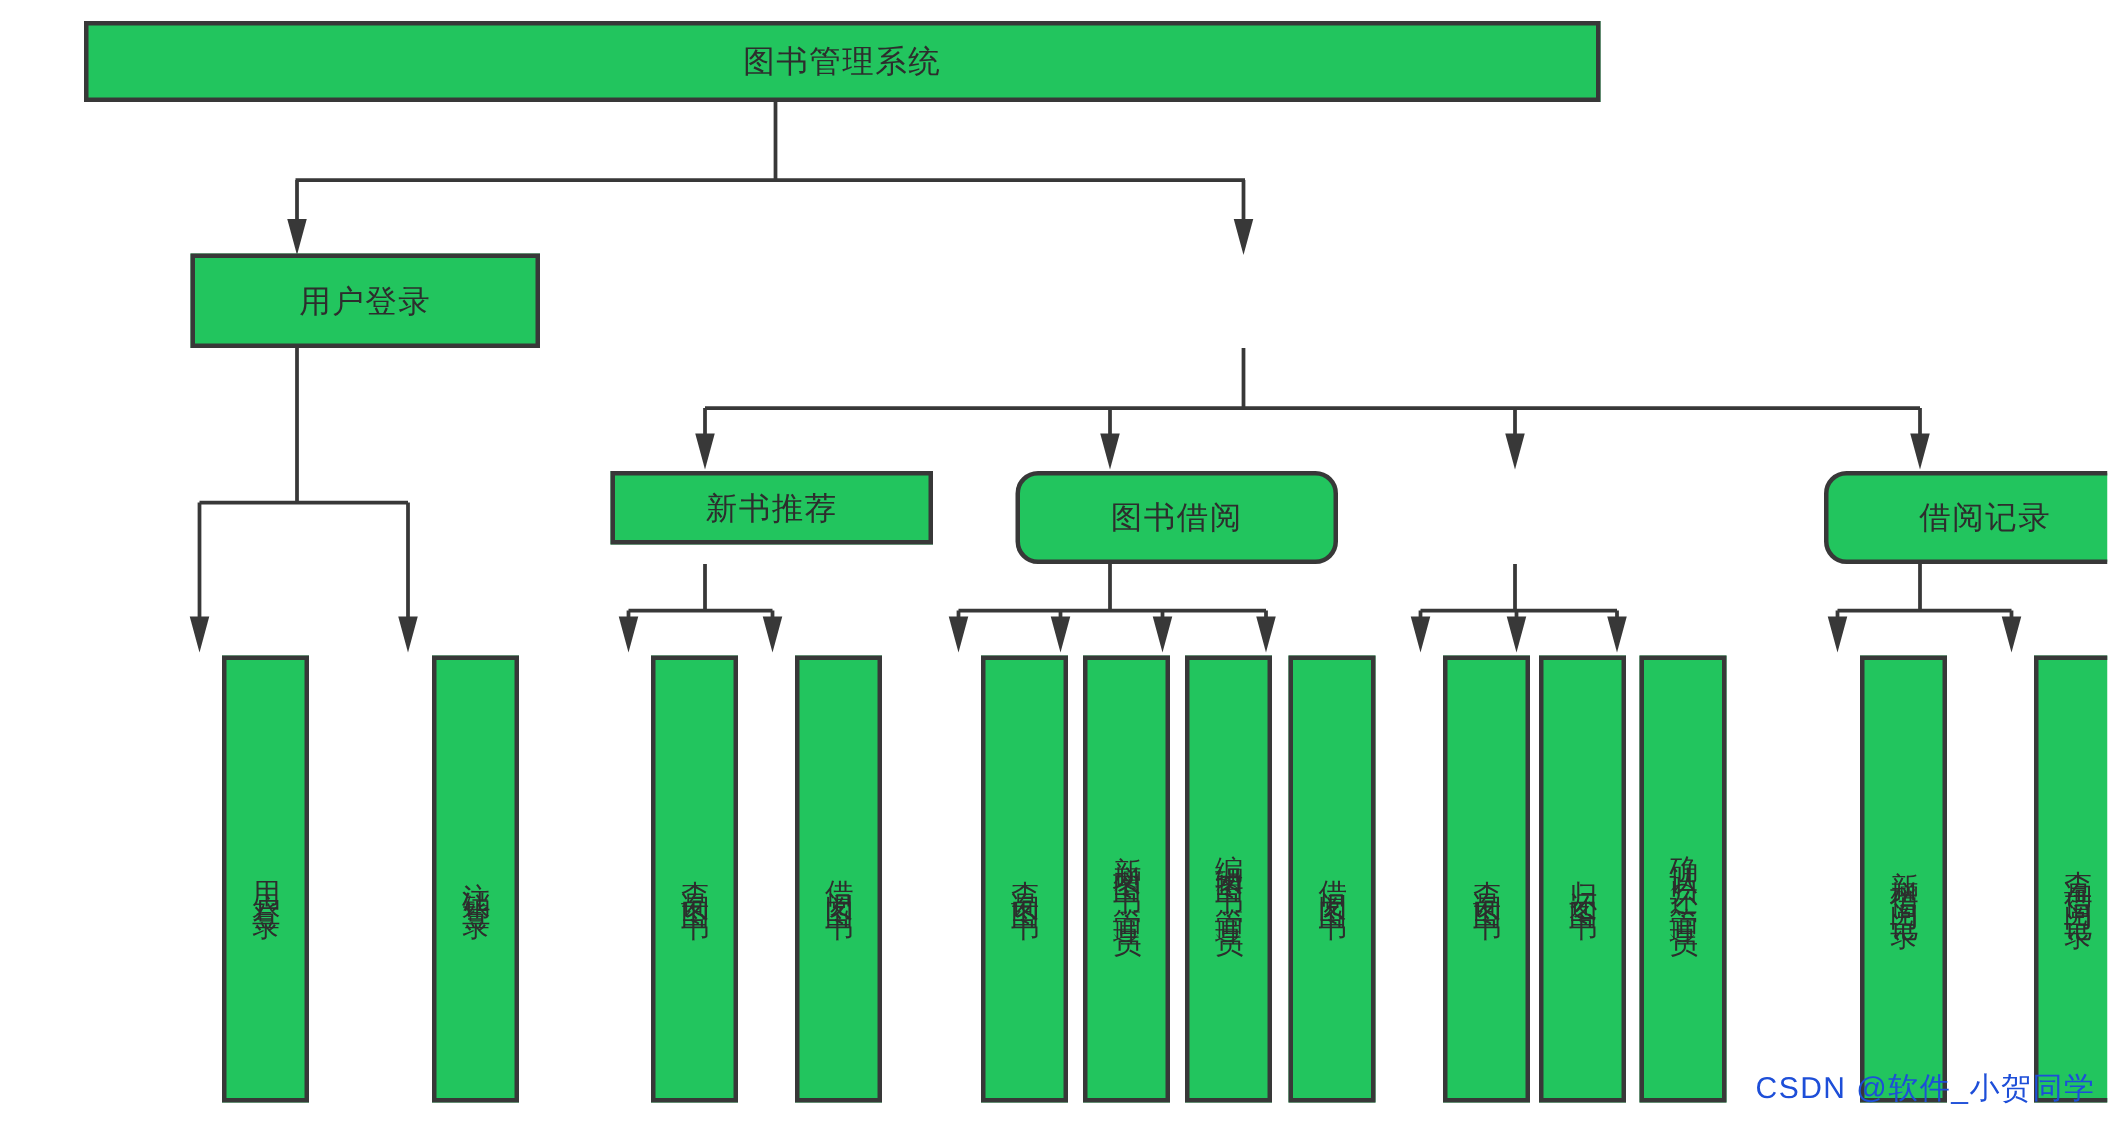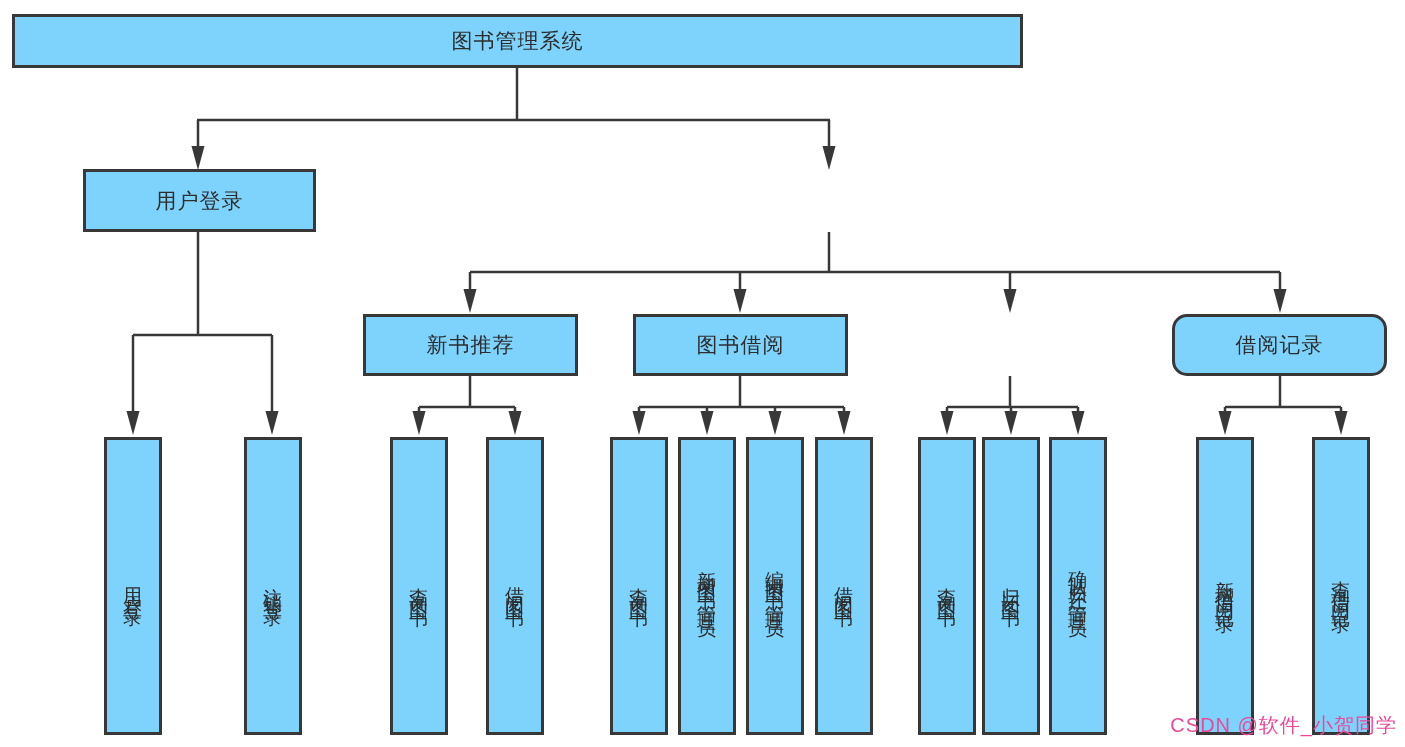--- a/index.html
+++ b/index.html
@@ -13,41 +13,42 @@
     overflow: hidden;
   }
   svg.connectors {
     position: absolute;
     left: 0; top: 0;
     width: 1405px; height: 747px;
   }
   .node {
     position: absolute;
     box-sizing: border-box;
-    background: #7dd3fc;
+    background: #22c55e;
     border: 3px solid #383838;
     display: flex;
     align-items: center;
     justify-content: center;
     text-align: right;
+    margin-left: 44px;
   }
   .h-node { font-size: 21px; letter-spacing: 1px; }
   .leaf {
     writing-mode: vertical-rl;
     text-orientation: mixed;
     font-size: 19px;
     letter-spacing: 7px;
     line-height: 1;
   }
   .watermark {
     position: absolute;
     right: 8px;
     bottom: 8px;
     font-size: 20px;
-    color: #ec4899;
+    color: #1d4ed8;
     letter-spacing: 1px;
     z-index: 5;
   }
 </style>
 </head>
 <body>
 
 <div class="canvas">
 
   <svg class="connectors" viewBox="0 0 1405 747" xmlns="http://www.w3.org/2000/svg">
@@ -93,24 +94,24 @@
   </svg>
 
   <div class="node h-node" style="left:12px; top:14px; width:1011px; height:54px;">
     <span>图书管理系统</span>
   </div>
 
   <div class="node h-node" style="left:83px; top:169px; width:233px; height:63px;">
     <span>用户登录</span>
   </div>
 
-  <div class="node h-node" style="left:363px; top:314px; width:215px; height:62px;">
+  <div class="node h-node" style="left:363px; top:314px; width:215px; height:49px;">
     <span>新书推荐</span>
   </div>
-  <div class="node h-node" style="left:633px; top:314px; width:215px; height:62px;">
+  <div class="node h-node" style="left:633px; top:314px; width:215px; height:62px;border-radius:15px;">
     <span>图书借阅</span>
   </div>
   <div class="node h-node" style="left:1172px; top:314px; width:215px; height:62px;border-radius:15px;">
     <span>借阅记录</span>
   </div>
 
   <div class="node leaf" style="left:104px; top:437px; width:58px; height:298px;">
     <span>用户登录</span>
   </div>
   <div class="node leaf" style="left:244px; top:437px; width:58px; height:298px;">

